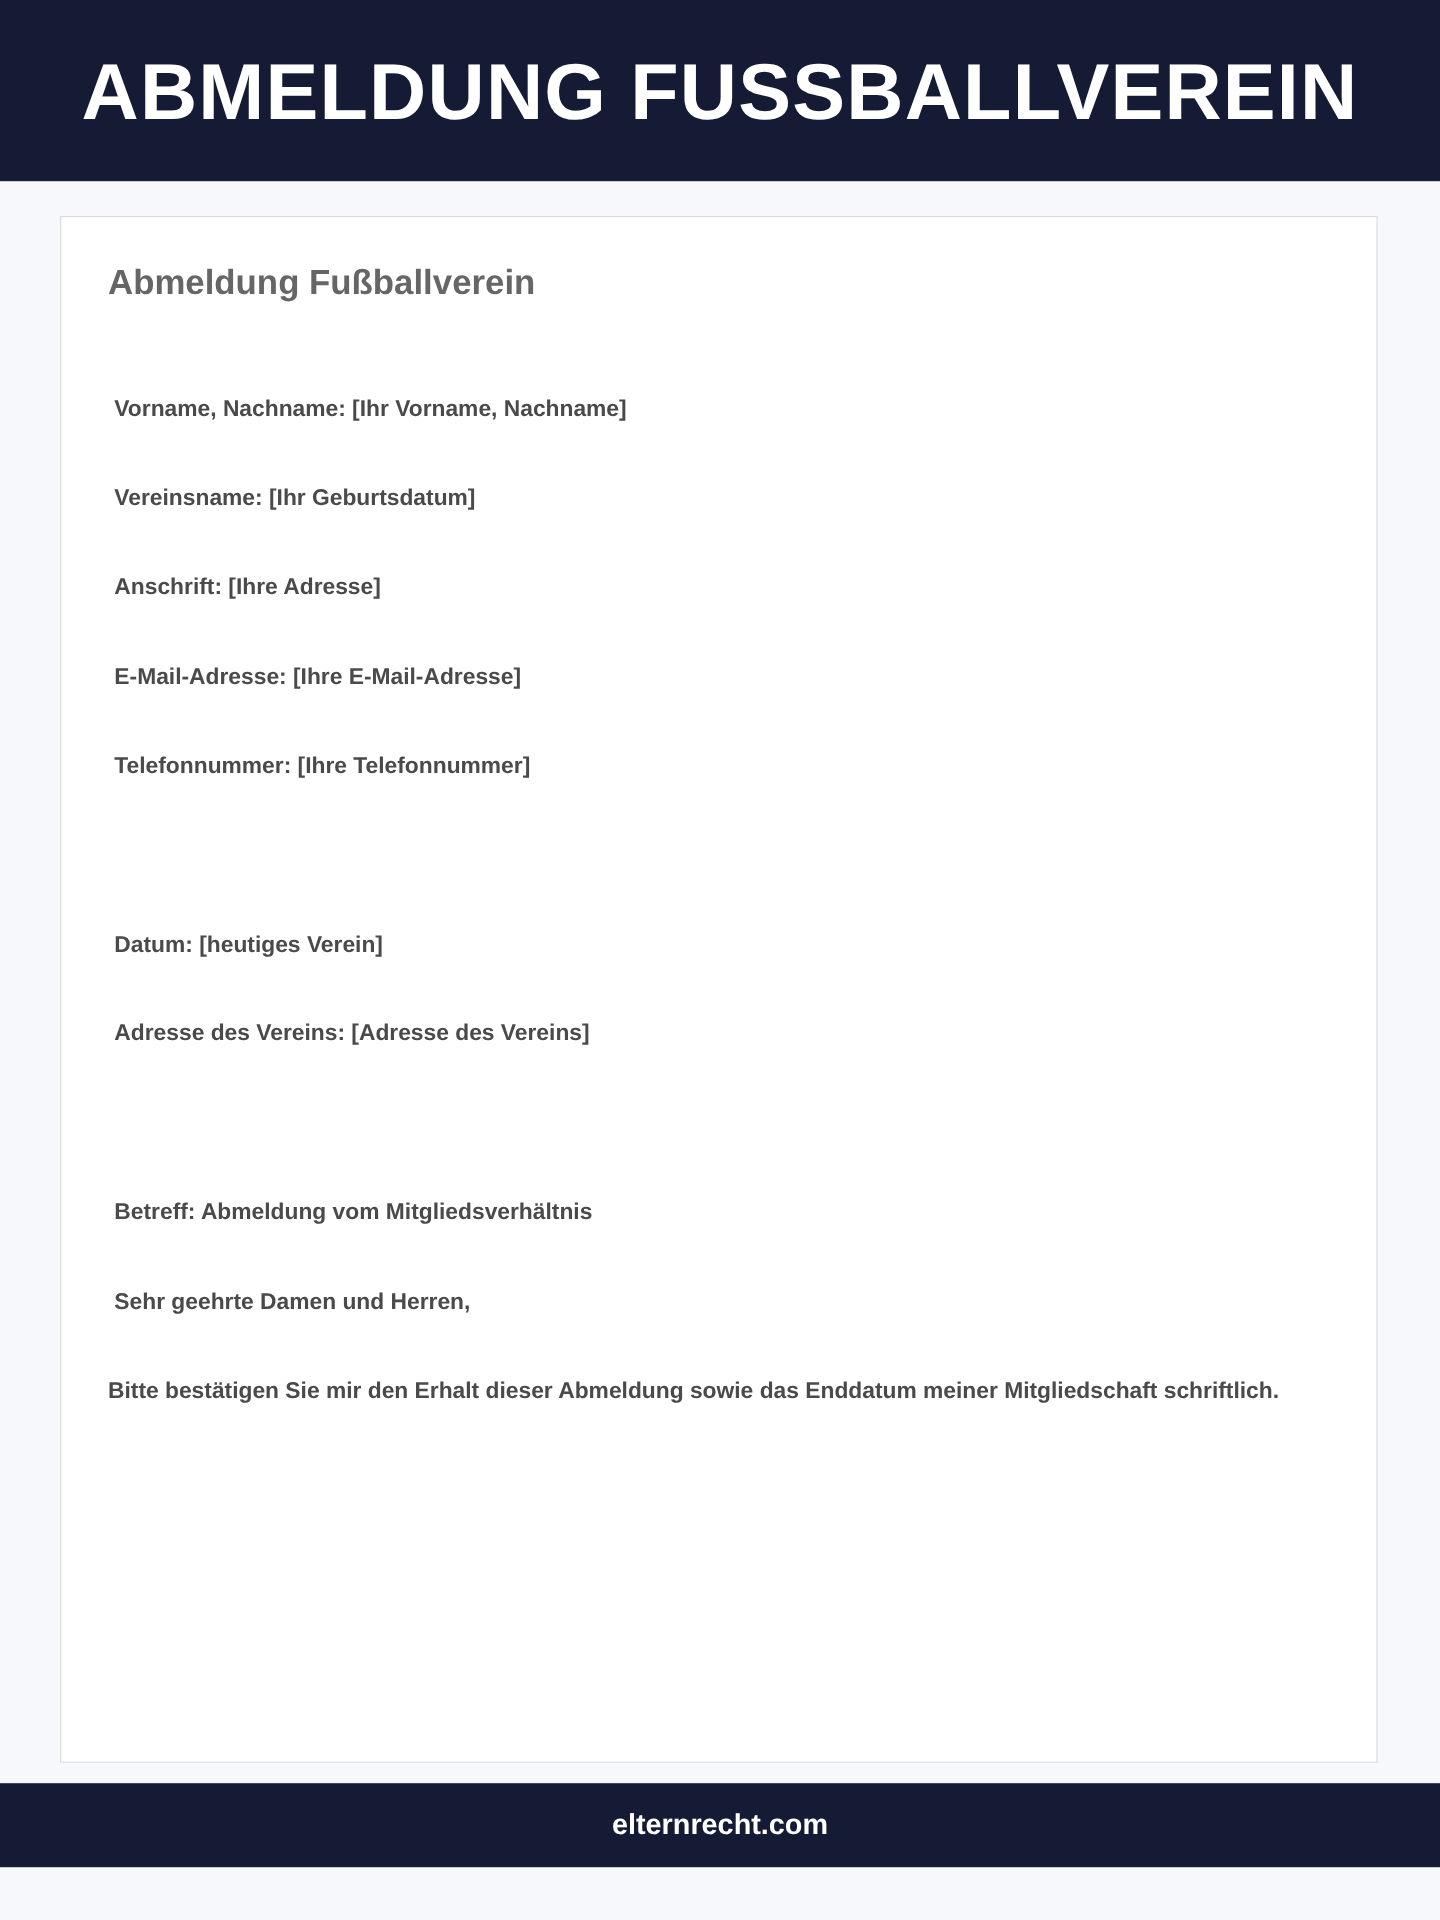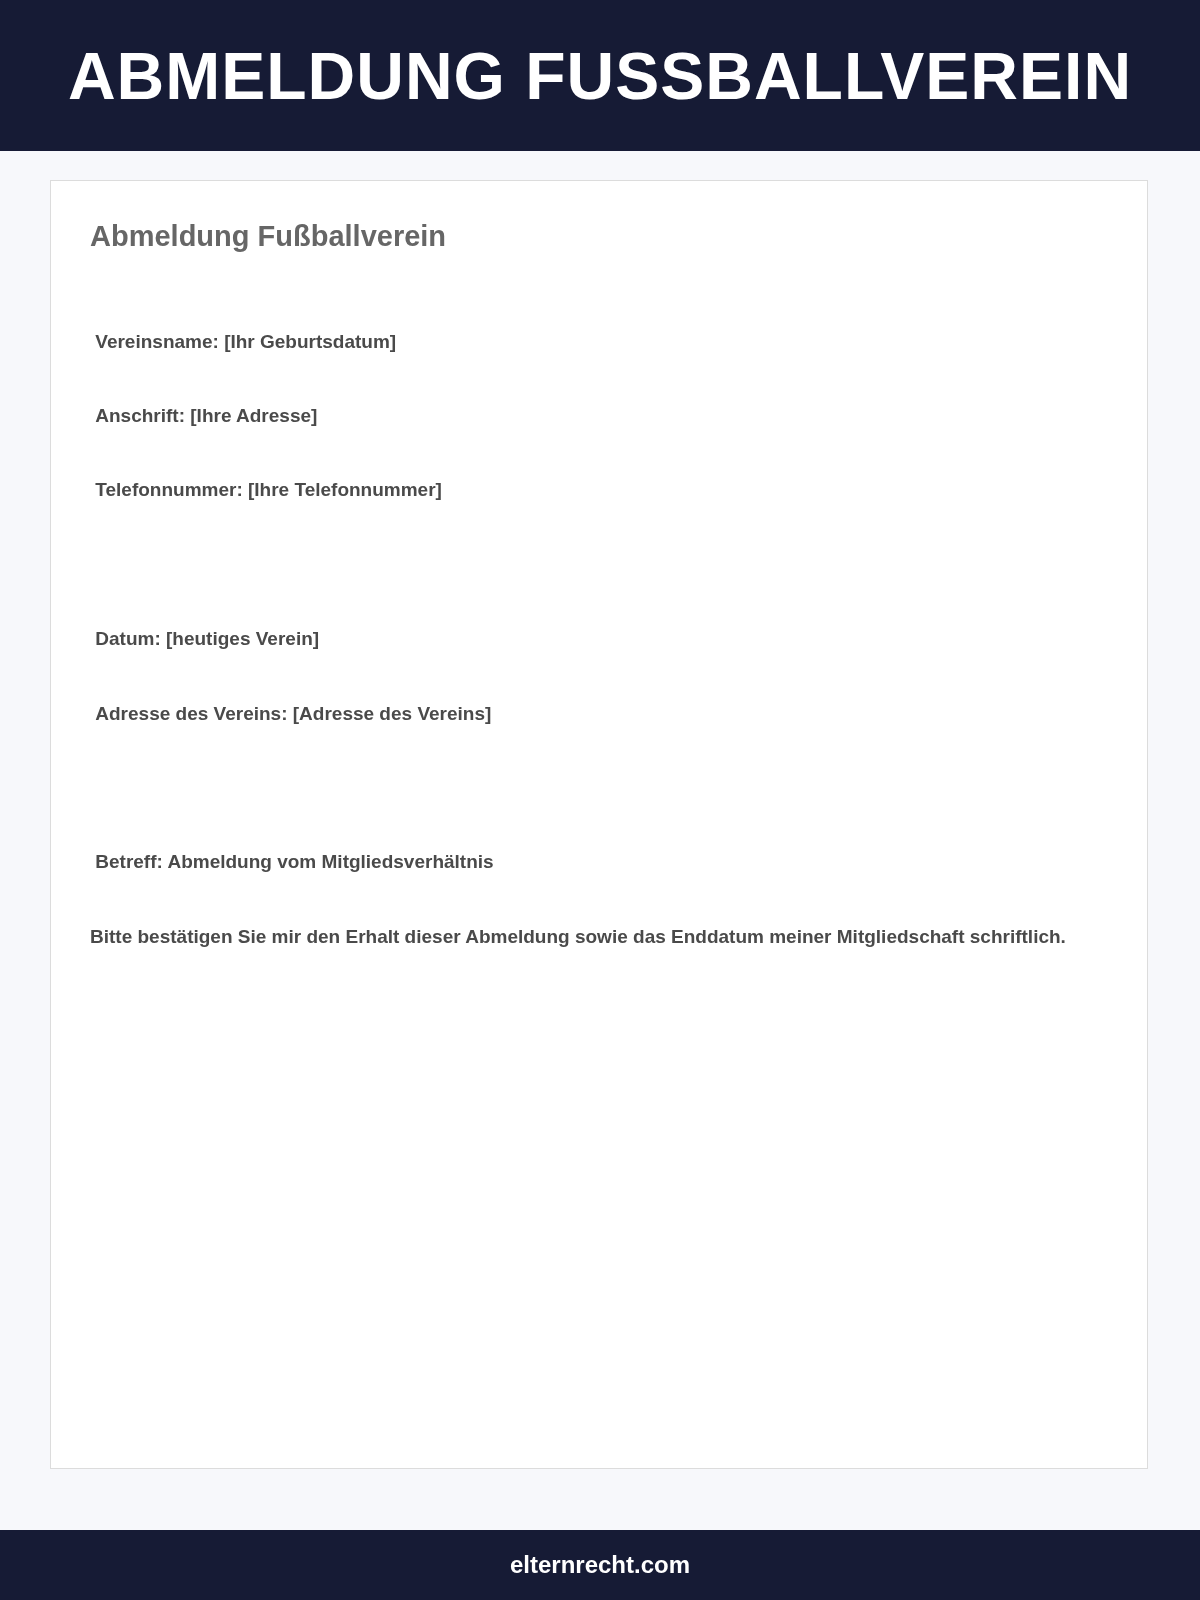--- a/index.html
+++ b/index.html
@@ -26,45 +26,48 @@
     font-size:29px; font-weight:bold; color:#666666; line-height:1.2;
   }
   .body {
     position:absolute; left:39px; top:99px; width:1010px;
     font-size:19px; font-weight:bold; color:#4a4a4a; line-height:24.8px;
     white-space:pre-wrap;
   }
   .line { display:block; min-height:24.8px; }
   .gap { display:block; height:24.8px; }
   .footer {
-    position:absolute; left:0; top:1530px; width:1200px; height:70px;
+    position:absolute; left:0; top:1486px; width:1200px; height:70px;
     background:#161b35;
     display:flex; align-items:center; justify-content:center;
   }
   .footer span { color:#ffffff; font-size:24px; font-weight:bold; }
 </style>
 </head>
 <body>
 
 <div class="header">
   <h1>ABMELDUNG FUSSBALLVEREIN</h1>
 </div>
 
 <div class="card">
   <h2 class="doc-title">Abmeldung Fußballverein</h2>
 
   <div class="body">
+    <span class="line"> Vorname, Nachname: [Ihr Vorname, Nachname]</span>
     <span class="line"> Vereinsname: [Ihr Geburtsdatum]</span>
     <span class="line"> Anschrift: [Ihre Adresse]</span>
+    <span class="line"> E-Mail-Adresse: [Ihre E-Mail-Adresse]</span>
     <span class="line"> Telefonnummer: [Ihre Telefonnummer]</span>
     <span class="gap"></span>
     <span class="line"> Datum: [heutiges Verein]</span>
     <span class="line"> Adresse des Vereins: [Adresse des Vereins]</span>
     <span class="gap"></span>
     <span class="line"> Betreff: Abmeldung vom Mitgliedsverhältnis</span>
+    <span class="line"> Sehr geehrte Damen und Herren,</span>
     <span class="line">Bitte bestätigen Sie mir den Erhalt dieser Abmeldung sowie das Enddatum meiner Mitgliedschaft schriftlich.</span>
     
     
     
     
     
     
     
     
   </div>

